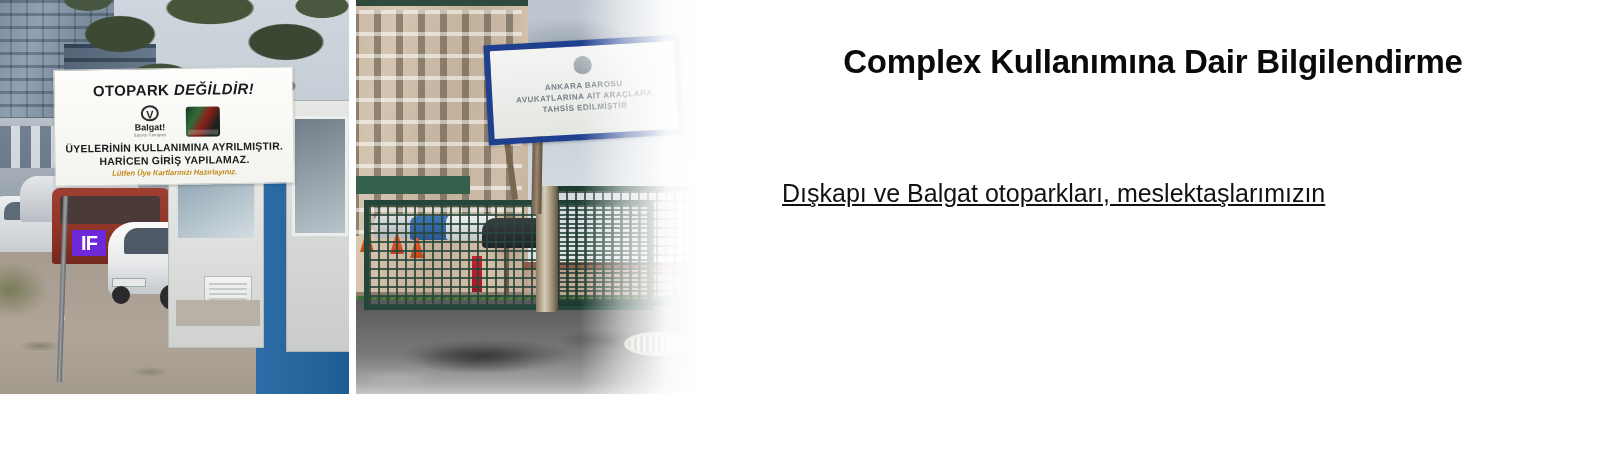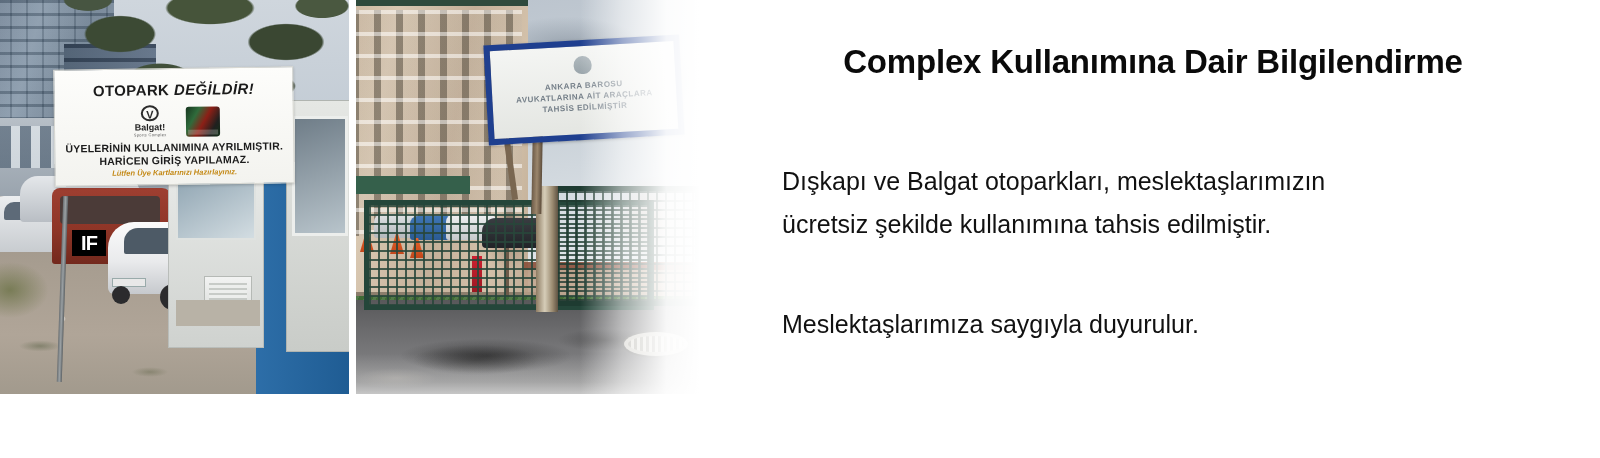--- a/index.html
+++ b/index.html
@@ -92,21 +92,21 @@
   .l-grass{
     position:absolute; left:0; top:250px; width:70px; height:80px;
     background: radial-gradient(ellipse 55px 40px at 10px 40px, rgba(104,112,66,.75), transparent 70%);
   }
   
   .car-white1{ position:absolute; left:-10px; top:196px; width:110px; height:56px; background:linear-gradient(to bottom,#eceef0,#c8ccd0); border-radius:14px 22px 6px 6px; }
   .car-white1::after{ content:""; position:absolute; left:14px; top:6px; width:70px; height:18px; background:#5d6a78; border-radius:10px 12px 2px 2px;}
   .car-white2{ position:absolute; left:20px; top:176px; width:120px; height:46px; background:linear-gradient(to bottom,#e4e7ea,#b9bec4); border-radius:18px 18px 4px 4px; }
   .van-red{ position:absolute; left:52px; top:188px; width:120px; height:76px; background:linear-gradient(to bottom,#9e3f31 0%, #8e3527 55%, #73291d 100%); border-radius:8px 10px 3px 3px;}
   .van-red::before{ content:""; position:absolute; left:8px; top:8px; width:100px; height:28px; background:#4b3b38; border-radius:4px;}
-  .van-red-if{ position:absolute; left:72px; top:230px; width:34px; height:26px; background:#000000; color:#fff; font: 700 20px/26px "Liberation Sans",sans-serif; text-align:center; letter-spacing:-1px;}
+  .van-red-if{ position:absolute; left:72px; top:230px; width:34px; height:26px; background:#6d28d9; color:#fff; font: 700 20px/26px "Liberation Sans",sans-serif; text-align:center; letter-spacing:-1px;}
   .car-white3{ position:absolute; left:108px; top:222px; width:120px; height:72px; background:linear-gradient(to bottom,#fbfbfb 0%, #e9eaec 55%, #c6c9cd 100%); border-radius:26px 14px 6px 6px;}
   .car-white3::before{ content:""; position:absolute; left:16px; top:6px; width:74px; height:26px; background:#4d5a66; border-radius:14px 8px 2px 2px;}
   .car-white3::after{ content:""; position:absolute; right:6px; top:36px; width:22px; height:18px; background:#c0392b; border-radius:4px;}
   .plate{ position:absolute; left:112px; top:278px; width:34px; height:9px; background:#e8e8e8; border:1px solid #9aa; }
   .wheel{ position:absolute; background:#2b2b2d; border-radius:50%; }
   .w1{ left:160px; top:284px; width:26px; height:26px; }
   .w2{ left:112px; top:286px; width:18px; height:18px; }
 
   
   .l-cabin-blue{ position:absolute; left:256px; top:118px; width:94px; height:276px; background:linear-gradient(to right,#2d6ea8,#1f5c93);}
@@ -225,21 +225,21 @@
   .title{
     position:absolute; left:0; top:42px; width:742px; text-align:center;
     font: 700 33px/40px "Liberation Sans", sans-serif;
     color:#0a0a0a; letter-spacing:-0.2px;
   }
   .para{
     position:absolute; left:0; width:742px;
     font: 400 25px/43px "Liberation Sans", sans-serif;
     color:#111; text-align:justify; text-justify:inter-word;
   }
-  .para1{ top:160px; }
+  .para1{ top:172px;text-decoration:underline; }
   .para1 span.lastline{ display:block; text-align:left; }
   .para2{ top:303px; text-align:left; }
 
   
   .footer{ position:absolute; left:0; top:394px; width:1600px; height:64px; background:#fff; }
 </style>
 </head>
 <body>
 
 <div class="page">
@@ -344,23 +344,21 @@
         <div class="fade-right"></div>
       </div>
     </div>
   </div>
 
   <div class="content">
     <h1 class="title">Complex Kullanımına Dair Bilgilendirme</h1>
 
     <div class="para para1">
       <span>Dışkapı ve Balgat otoparkları, meslektaşlarımızın</span>
-      <span class="lastline">ücretsiz şekilde kullanımına tahsis edilmiştir.</span>
     </div>
 
-    <div class="para para2">Meslektaşlarımıza saygıyla duyurulur.</div>
   </div>
 
   <div class="footer">
     
   </div>
 
 </div>
 
 </body></html>

